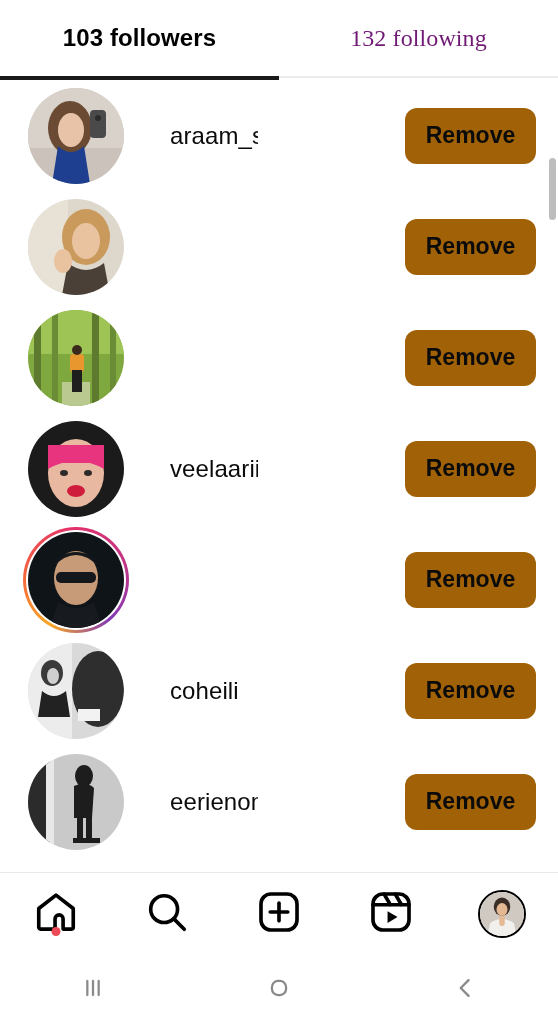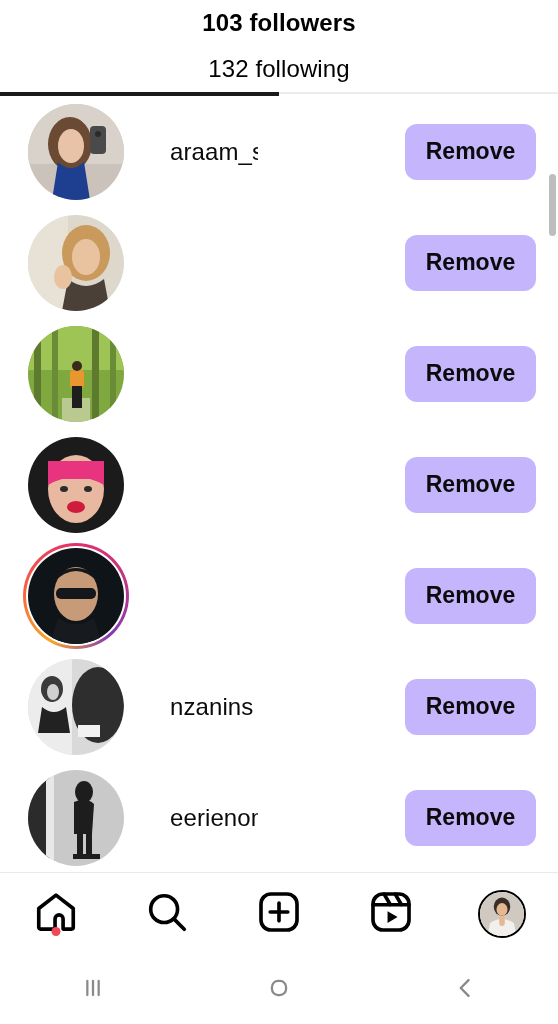--- a/index.html
+++ b/index.html
@@ -5,29 +5,29 @@
   * { margin:0; padding:0; box-sizing:border-box; }
   html, body {
     width:558px; height:1024px;
     background:#ffffff;
     font-family:"Liberation Sans", sans-serif;
     overflow:hidden;
   }
   .screen { position:relative; width:558px; height:1024px; background:#fff; }
 
   
-  .tabs { display:flex; width:100%; height:92px; background:#fff;flex-direction:column; }
+  .tabs { display:flex; width:100%; height:76px; background:#fff; }
   .tab {
     flex:1 1 50%;
     display:flex; align-items:center; justify-content:center;
     font-size:24px; letter-spacing:.1px;
     position:relative;
   }
   .tab-active { color:#000; font-weight:700; }
-  .tab-inactive { color:#000000; font-weight:400; }
+  .tab-inactive { color:#701a75; font-weight:400;font-family:Liberation Serif, serif; }
   .tab-underline-row { display:flex; width:100%; height:4px; }
   .ul-active   { flex:1 1 50%; background:#1a1a1a; height:4px; }
   .ul-inactive { flex:1 1 50%; background:#ececec; height:2px; align-self:flex-start; }
 
   
   .list { position:relative; width:100%; height:792px; overflow:hidden; }
   .row {
     display:flex; align-items:center;
     height:111px; width:100%;
     padding-left:28px; padding-right:22px;
@@ -58,21 +58,21 @@
     overflow:hidden;
     white-space:nowrap;
   }
   .uname {
     font-size:24px; color:#0b0b0b; font-weight:400;
     letter-spacing:.1px; white-space:nowrap;
   }
   .spacer { flex:1 1 auto; }
   .btn-remove {
     width:131px; height:56px;
-    background:#c4b5fd; border:none; border-radius:12px;
+    background:#a16207; border:none; border-radius:12px;
     font-family:"Liberation Sans", sans-serif;
     font-size:23px; font-weight:700; color:#0b0b0b;
     display:flex; align-items:center; justify-content:center;
     cursor:pointer;
   }
 
   
   .scroll-thumb {
     position:absolute; right:2px; top:78px;
     width:7px; height:62px; border-radius:4px;
@@ -205,20 +205,23 @@
               <rect width="96" height="96" fill="#1b1b1b"></rect>
             <ellipse cx="48" cy="52" rx="28" ry="34" fill="#e8b9a0"></ellipse>
             <path d="M20 38 q28 -26 56 0 l0 10 q-28 -16 -56 0 z" fill="#e8337f"></path>
             <rect x="20" y="24" width="56" height="18" fill="#e8337f"></rect>
             <ellipse cx="36" cy="52" rx="4" ry="3" fill="#2b2b2b"></ellipse>
             <ellipse cx="60" cy="52" rx="4" ry="3" fill="#2b2b2b"></ellipse>
             <ellipse cx="48" cy="70" rx="9" ry="6" fill="#d01c3c"></ellipse>
           </svg>
         </div>
       </div>
+      <div class="uname-clip">
+        <span class="uname">veelaarii</span>
+      </div>
       <div class="spacer"></div>
       <button class="btn-remove">Remove</button>
     </div>
 
     <div class="row">
       <div class="avatar-wrap">
         <div class="ring"></div>
         <div class="avatar">
           <svg viewBox="0 0 96 96">
               <rect width="96" height="96" fill="#0f1419"></rect>
@@ -241,21 +244,21 @@
             <rect x="0" y="0" width="44" height="96" fill="#ececec"></rect>
             <ellipse cx="70" cy="46" rx="26" ry="38" fill="#2e2e2e"></ellipse>
             <ellipse cx="24" cy="30" rx="11" ry="13" fill="#3a3a3a"></ellipse>
             <ellipse cx="25" cy="33" rx="6" ry="8" fill="#cfcfcf"></ellipse>
             <path d="M14 48 q12 10 24 0 l4 26 h-32 z" fill="#222"></path>
             <rect x="50" y="66" width="22" height="12" fill="#f2f2f2"></rect>
           </svg>
         </div>
       </div>
       <div class="uname-clip">
-        <span class="uname">nzanins</span>
+        <span class="uname">coheili</span>
       </div>
       <div class="spacer"></div>
       <button class="btn-remove">Remove</button>
     </div>
 
     <div class="row">
       <div class="avatar-wrap">
         <div class="avatar">
           <svg viewBox="0 0 96 96">
               <rect width="96" height="96" fill="#c9c9c9"></rect>

